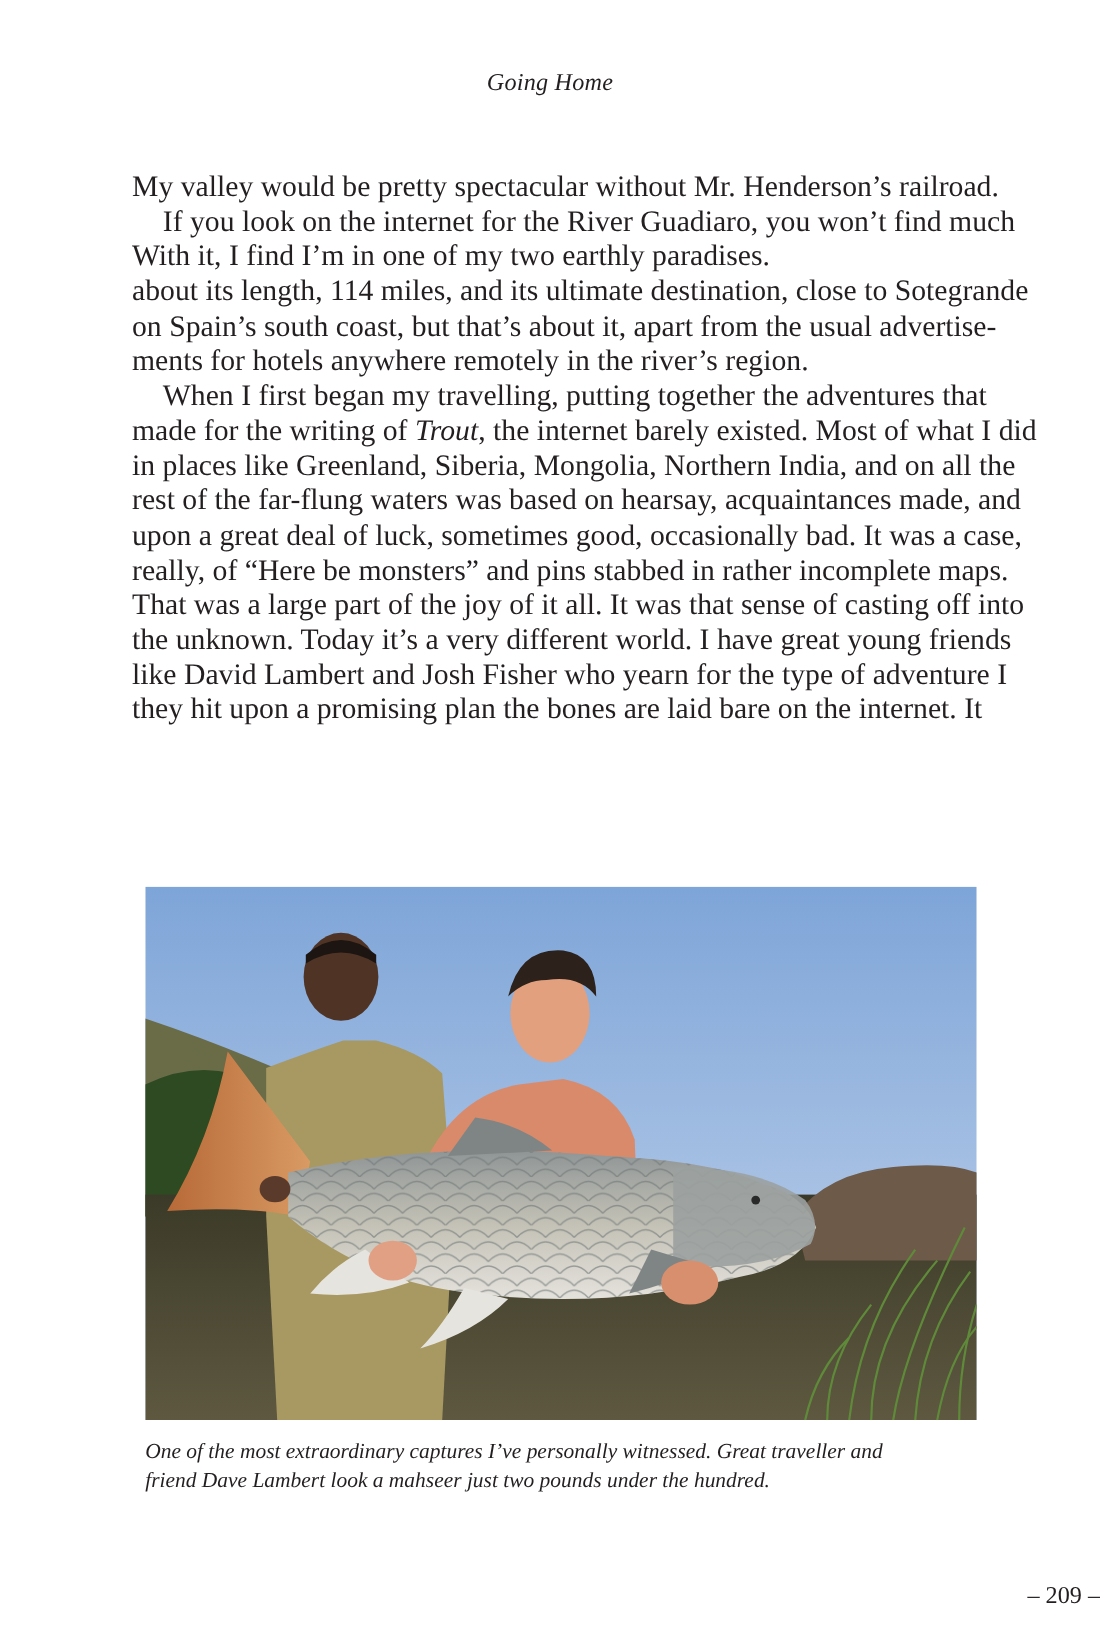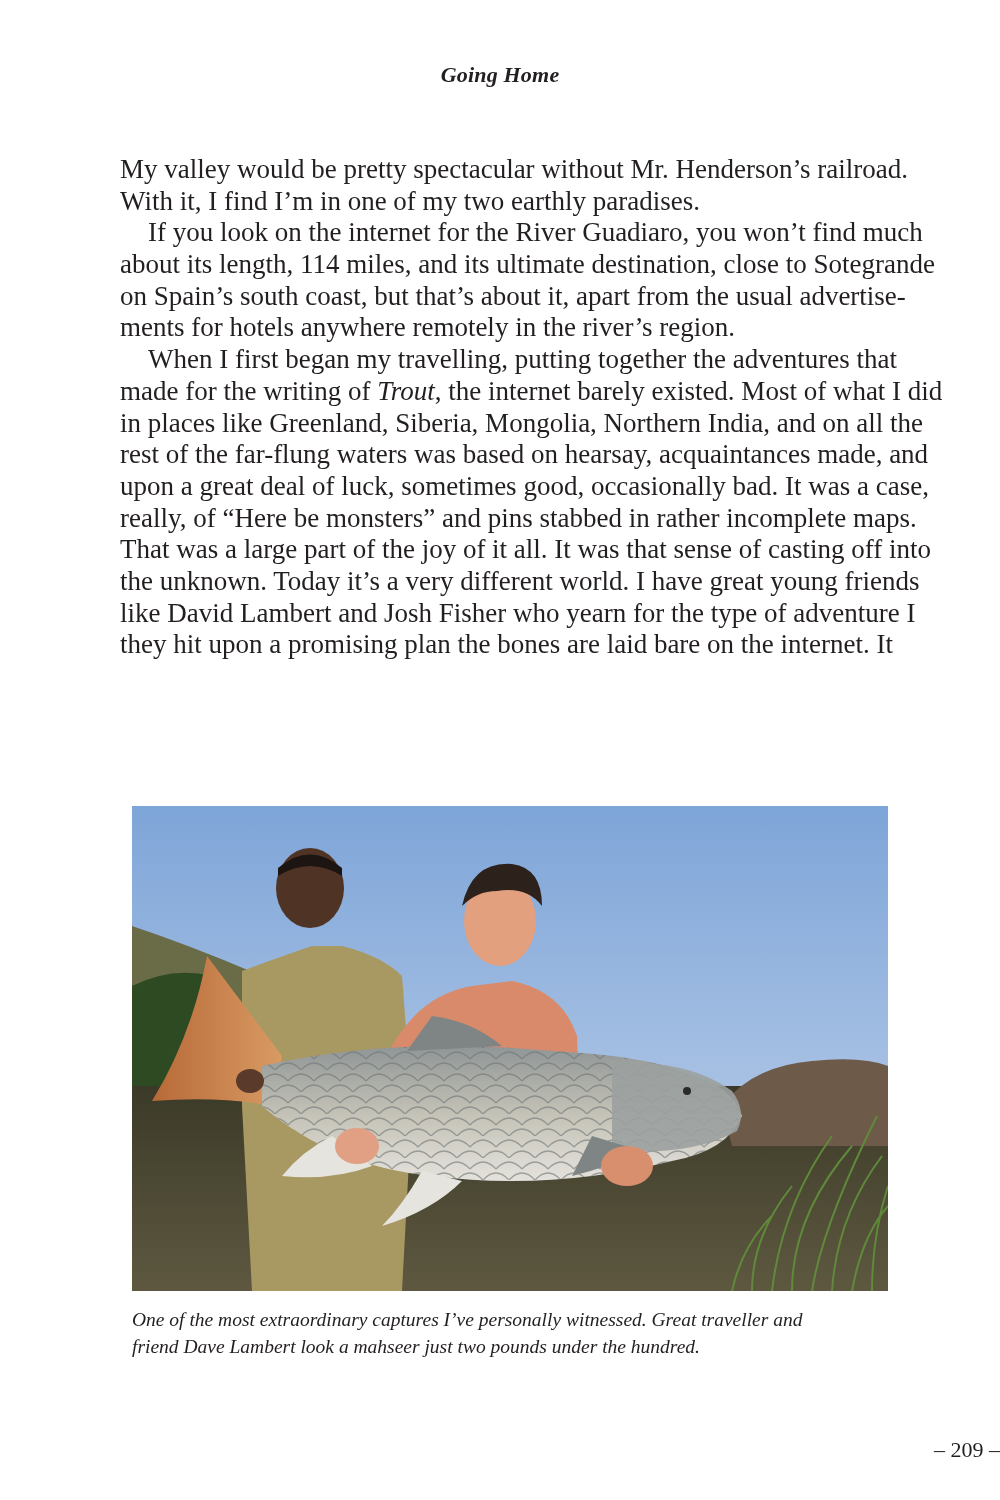--- a/index.html
+++ b/index.html
@@ -1,20 +1,20 @@
 <!DOCTYPE html>
 <html><head>
   <meta charset="utf-8">
   <style>
     html, body { margin: 0; padding: 0; background: #ffffff; }
     body { width: 1000px; height: 1500px; position: relative; overflow: hidden; color: #231f20; }
     .serif { font-family: "Liberation Serif", "DejaVu Serif", serif; }
     .running-head {
       position: absolute; top: 62px; left: 0; width: 1000px; text-align: center;
-      font-style: italic; font-size: 22px; letter-spacing: 0.2px; font-weight: bold;
+      font-style: italic; font-size: 22px; letter-spacing: 0.2px;
     }
     .body-text {
       position: absolute; left: 120px; top: 154px; width: 756px;
       font-size: 27px; line-height: 31.7px; text-align: justify;
     }
     .line { display: block; white-space: nowrap; text-align: justify; text-align-last: justify; height: 31.7px; }
     .line.last { text-align-last: left; }
     .line.indent { padding-left: 28px; }
     .figure {
       position: absolute; left: 132px; top: 806px; width: 756px; height: 485px; overflow: hidden;
@@ -30,23 +30,23 @@
 </head>
 <body>
 
 <div class="serif">
 
   <div class="running-head serif">Going Home</div>
 
   <div class="body-text serif">
 
     <span class="line">My valley would be pretty spectacular without Mr. Henderson’s railroad.</span>
+    <span class="line indent">If you look on the internet for the River Guadiaro, you won’t find much</span>
+
     <span class="line last">With it, I find I’m in one of my two earthly paradises.</span>
-
-    <span class="line indent">If you look on the internet for the River Guadiaro, you won’t find much</span>
     <span class="line">about its length, 114 miles, and its ultimate destination, close to Sotegrande</span>
     <span class="line">on Spain’s south coast, but that’s about it, apart from the usual advertise-</span>
     <span class="line last">ments for hotels anywhere remotely in the river’s region.</span>
 
     <span class="line indent">When I first began my travelling, putting together the adventures that</span>
     <span class="line"><span>made for the writing of </span><i>Trout</i><span>, the internet barely existed. Most of what I did</span></span>
     <span class="line">in places like Greenland, Siberia, Mongolia, Northern India, and on all the</span>
     <span class="line">rest of the far-flung waters was based on hearsay, acquaintances made, and</span>
     <span class="line">upon a great deal of luck, sometimes good, occasionally bad. It was a case,</span>
     <span class="line">really, of “Here be monsters” and pins stabbed in rather incomplete maps.</span>

